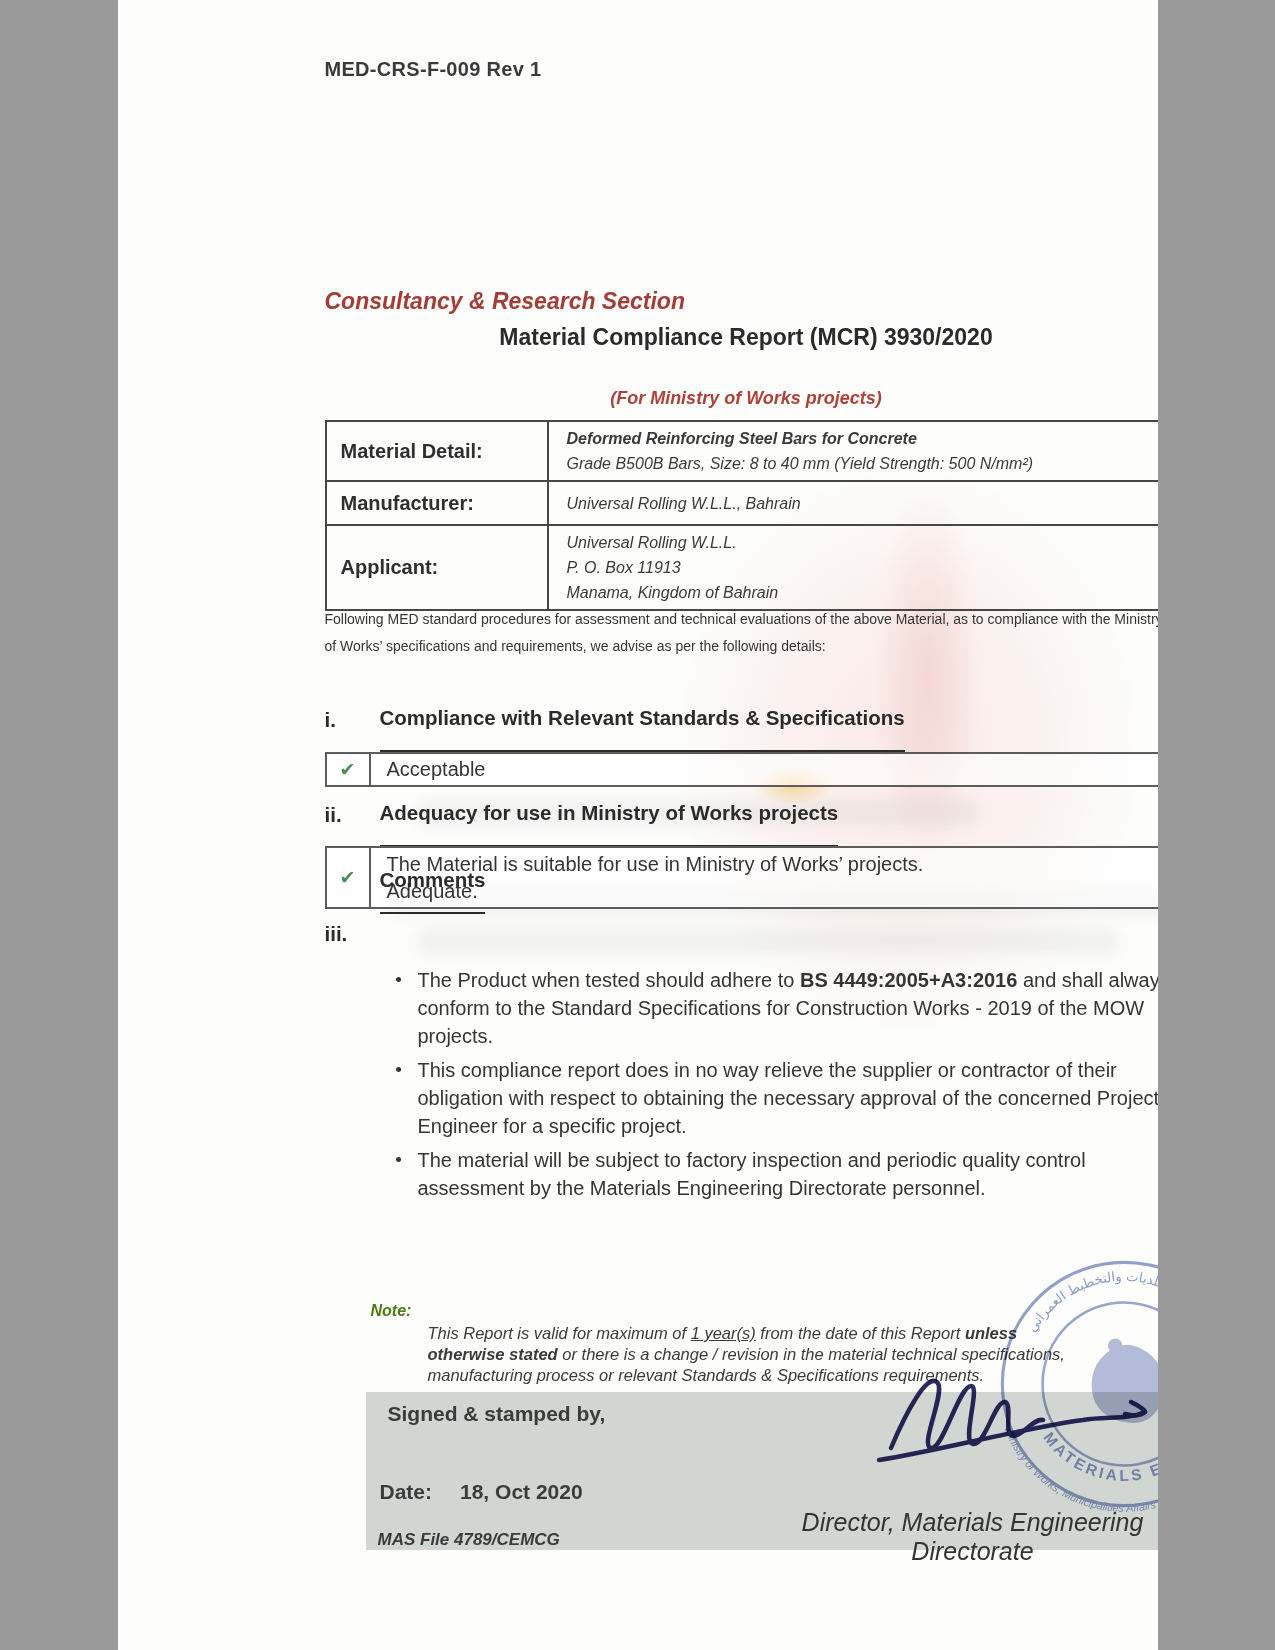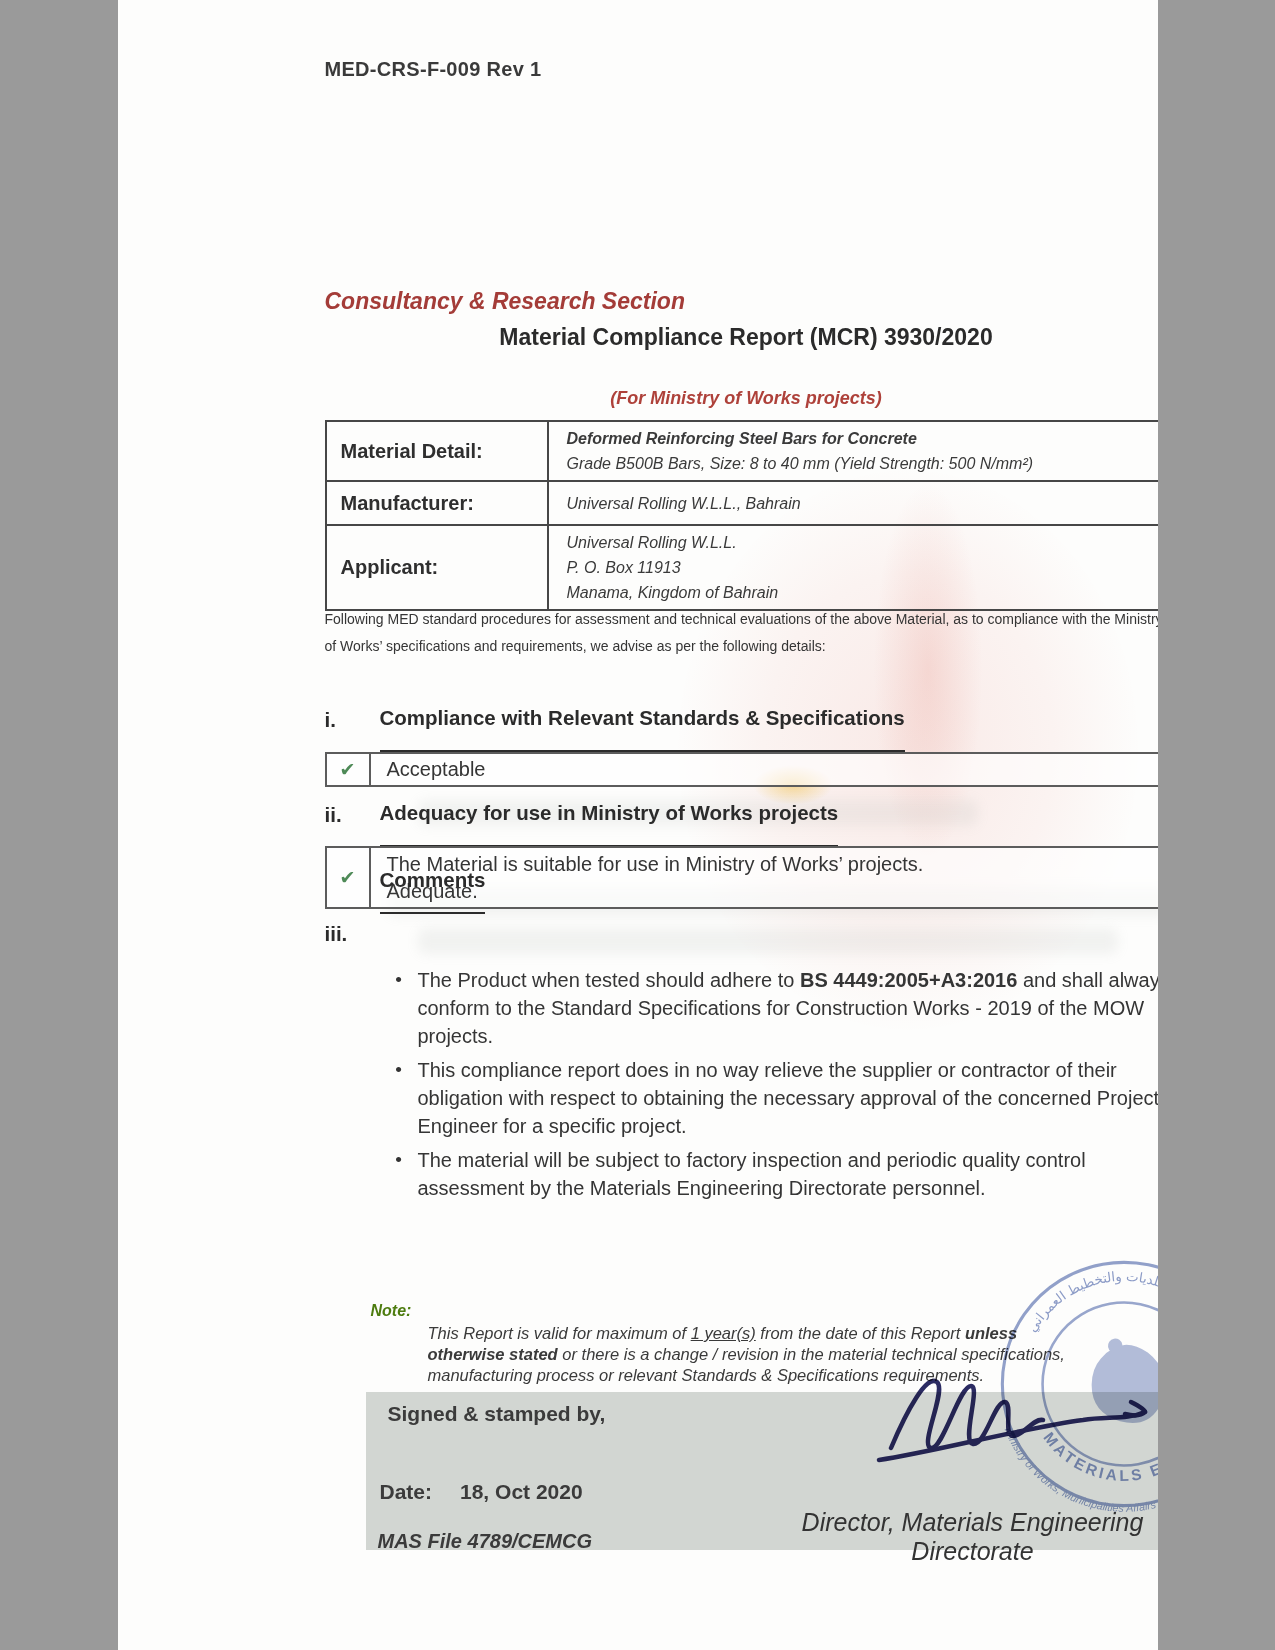--- a/index.html
+++ b/index.html
@@ -58,21 +58,21 @@
   .note-label{left:253px;top:1302px;font-size:16px;font-weight:bold;font-style:italic;color:#4d7c0f;}
   .note-text{left:310px;top:1323px;width:668px;font-size:16.5px;font-style:italic;line-height:21px;color:#3a3a3a;}
   .note-text .u{text-decoration:underline;}
   .note-text .b{font-weight:bold;}
 
   
   .band{left:248px;top:1392px;width:855px;height:158px;background:#d2d6d2;}
   .signed-by{left:270px;top:1402px;font-size:21px;font-weight:bold;color:#3b3b3b;}
   .date-row{left:262px;top:1480px;font-size:21px;font-weight:bold;color:#3b3b3b;}
   .date-row .dv{margin-left:28px;}
-  .mas-file{left:260px;top:1530px;font-size:20px;font-weight:bold;font-style:italic;color:#3b3b3b;text-align:center;}
+  .mas-file{left:260px;top:1530px;font-size:17px;font-weight:bold;font-style:italic;color:#3b3b3b;text-align:center;}
   .director{left:640px;top:1508px;width:430px;text-align:center;font-size:25px;font-style:italic;color:#333;}
 
   .signature{left:755px;top:1362px;width:300px;height:110px;mix-blend-mode:multiply;}
   .stamp{left:872px;top:1250px;width:268px;height:268px;transform:rotate(-10deg);mix-blend-mode:multiply;opacity:.92;}
 </style>
 </head>
 <body>
 
 <div class="page">
 

